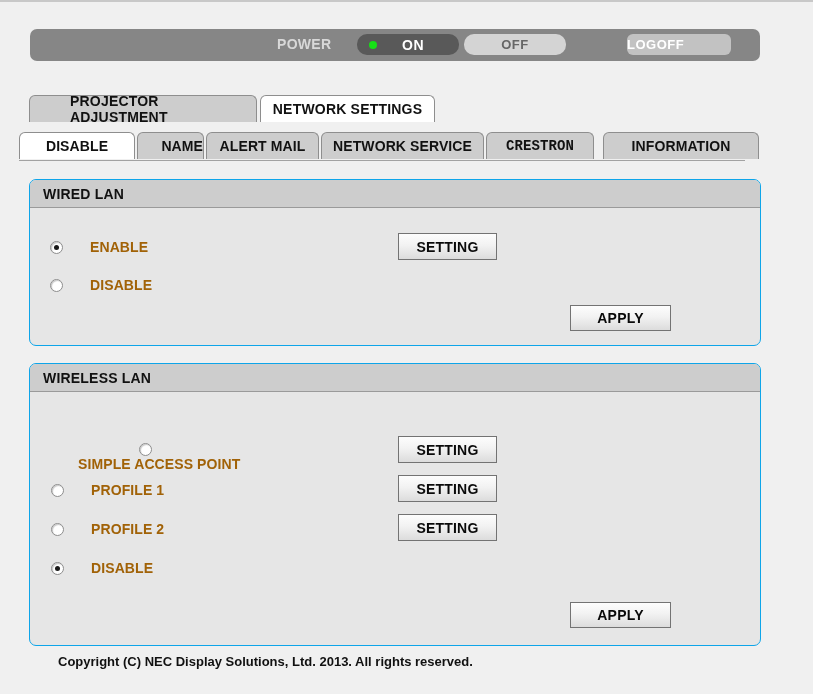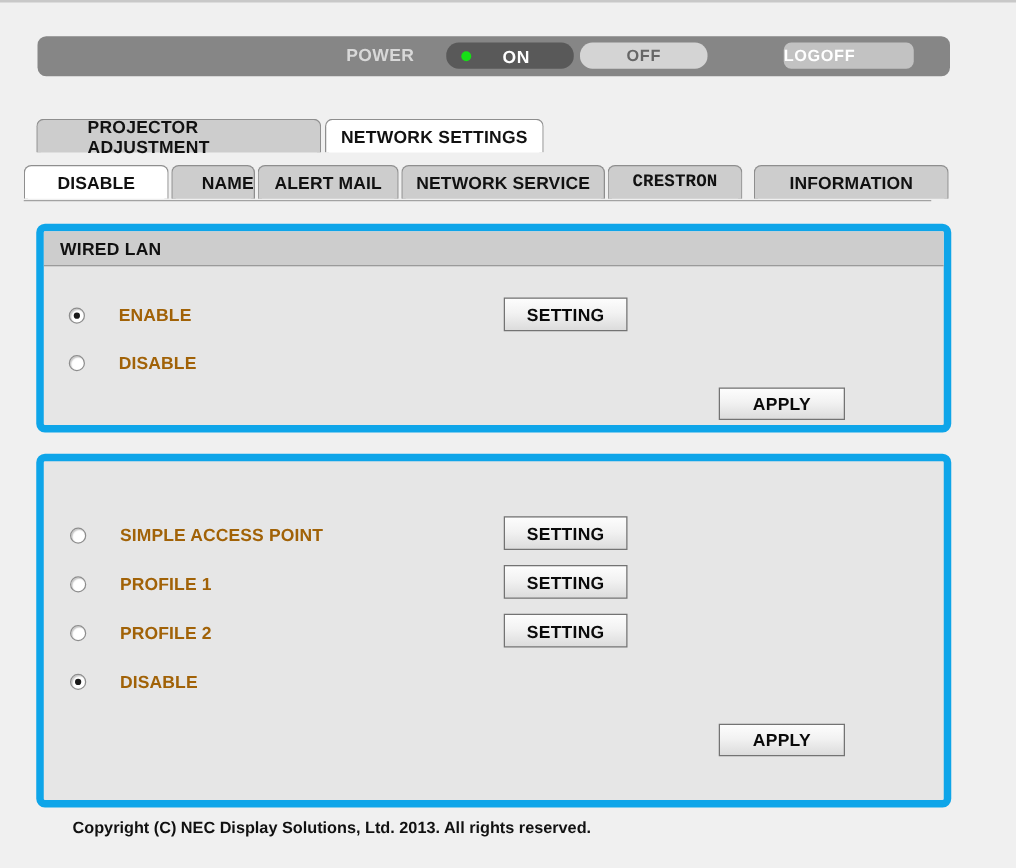--- a/index.html
+++ b/index.html
@@ -176,21 +176,21 @@
     width: 726px;
     height: 1px;
     background: #a2a2a2;
   }
 
   
   .panel {
     position: absolute;
     left: 29px;
     box-sizing: border-box;
-    border: 6px solid #0ea5e9;
+    border: 1px solid #0ea5e9;
     border-radius: 7px;
     background: #e6e6e6;
     overflow: hidden;
   }
   .panel-header {
     height: 27px;
     background: #cdcdcd;
     border-bottom: 1px solid #9a9a9a;
     display: flex;
     align-items: center;
@@ -344,23 +344,26 @@
     </div>
 
     <div class="pushbtn" style="left:540px; top:97px; width:101px; height:26px;">
       <span>APPLY</span>
     </div>
 
   </div>
 </div>
 
 <div class="panel" style="top:363px; width:732px; height:283px;">
+  <div class="panel-header">
+    <span>WIRELESS LAN</span>
+  </div>
   <div class="panel-body">
 
-    <div class="radio-row" style="left:21px; top:51px;">
+    <div class="radio-row" style="left:21px; top:51px;flex-direction:column;">
       <span class="radio"></span>
       <span class="radio-label">SIMPLE ACCESS POINT</span>
     </div>
 
     <div class="radio-row" style="left:21px; top:90px;">
       <span class="radio"></span>
       <span class="radio-label">PROFILE 1</span>
     </div>
 
     <div class="radio-row" style="left:21px; top:129px;">

